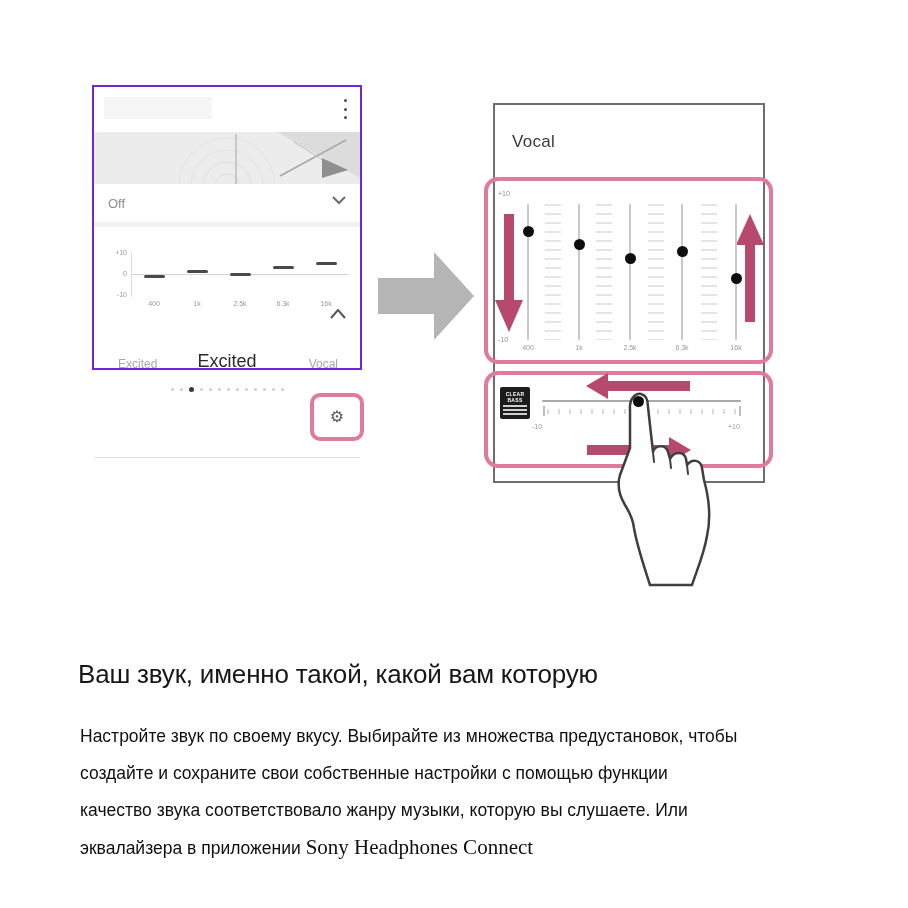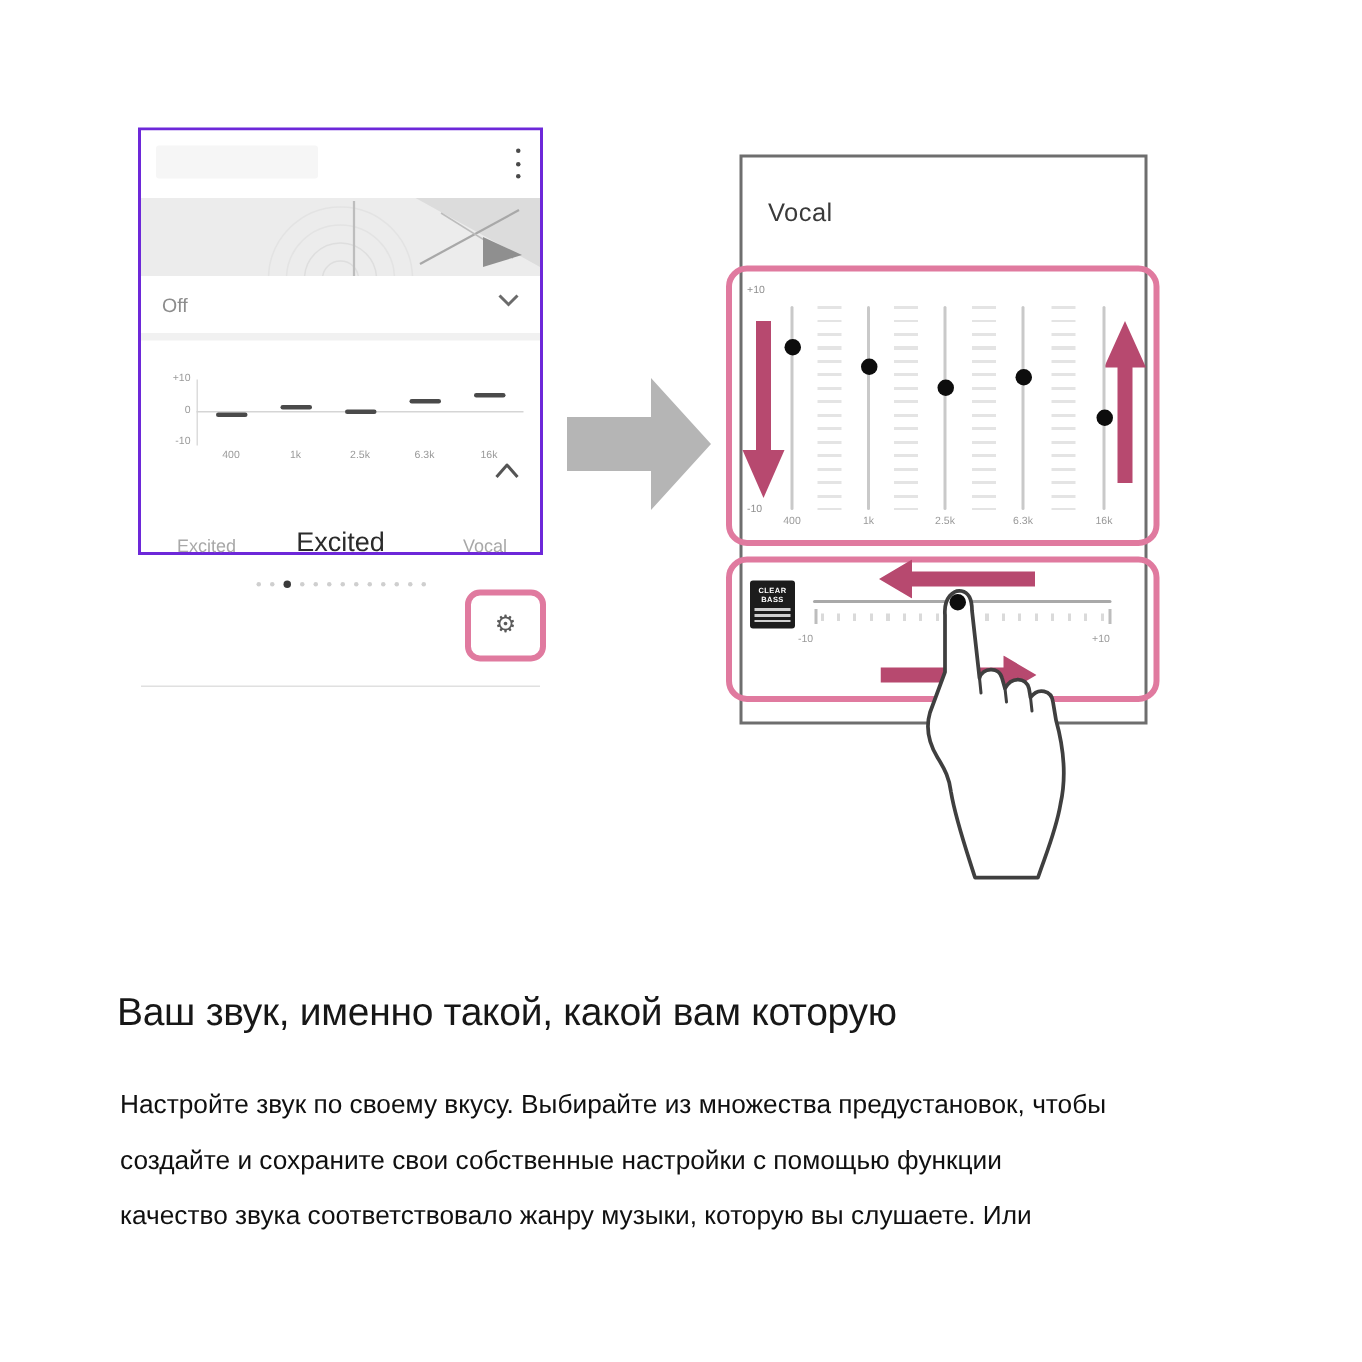--- a/index.html
+++ b/index.html
@@ -242,13 +242,14 @@
            C27,107 25,97 28,87 L38,60 Z" fill="#ffffff" stroke="#3f3f3f" stroke-width="2.5" stroke-linejoin="round" stroke-linecap="round"></path>
   <path d="M61,64 L62,74 M78,71 L79,80 M95,77 L96,86" fill="none" stroke="#3f3f3f" stroke-width="2" stroke-linecap="round"></path>
 </svg>
 <div class="cbdot-overlay" style="left: 633.015px; top: 395.5px;"></div>
 
 <h1 class="cap-head">Ваш звук, именно такой, какой вам которую</h1>
 <p class="cap-body">
   <span class="line">Настройте звук по своему вкусу. Выбирайте из множества предустановок, чтобы</span>
   <span class="line">создайте и сохраните свои собственные настройки с помощью функции</span>
   <span class="line">качество звука соответствовало жанру музыки, которую вы слушаете. Или</span>
+  <span class="line"><span>эквалайзера в приложении </span><span class="app-name">Sony Headphones Connect</span></span>
 </p>
 
 </body></html>

